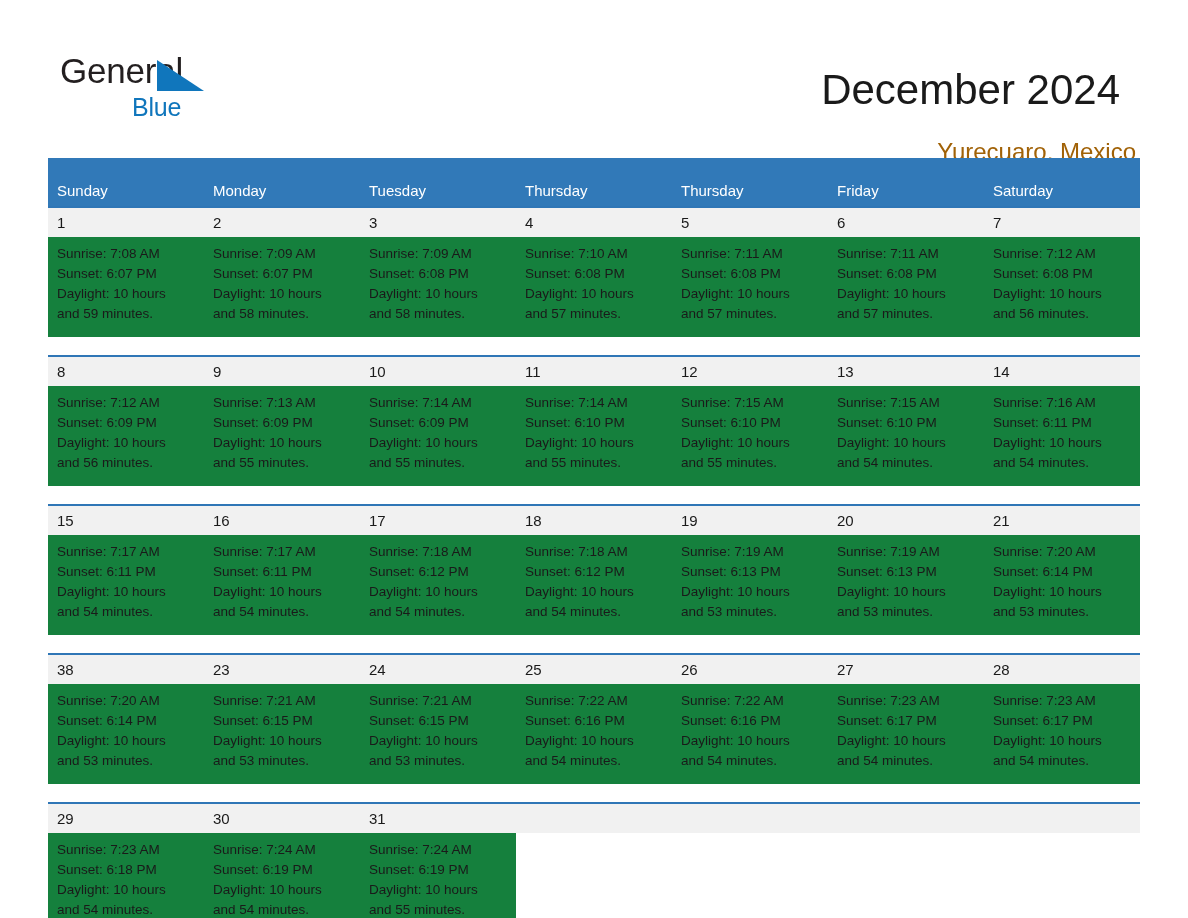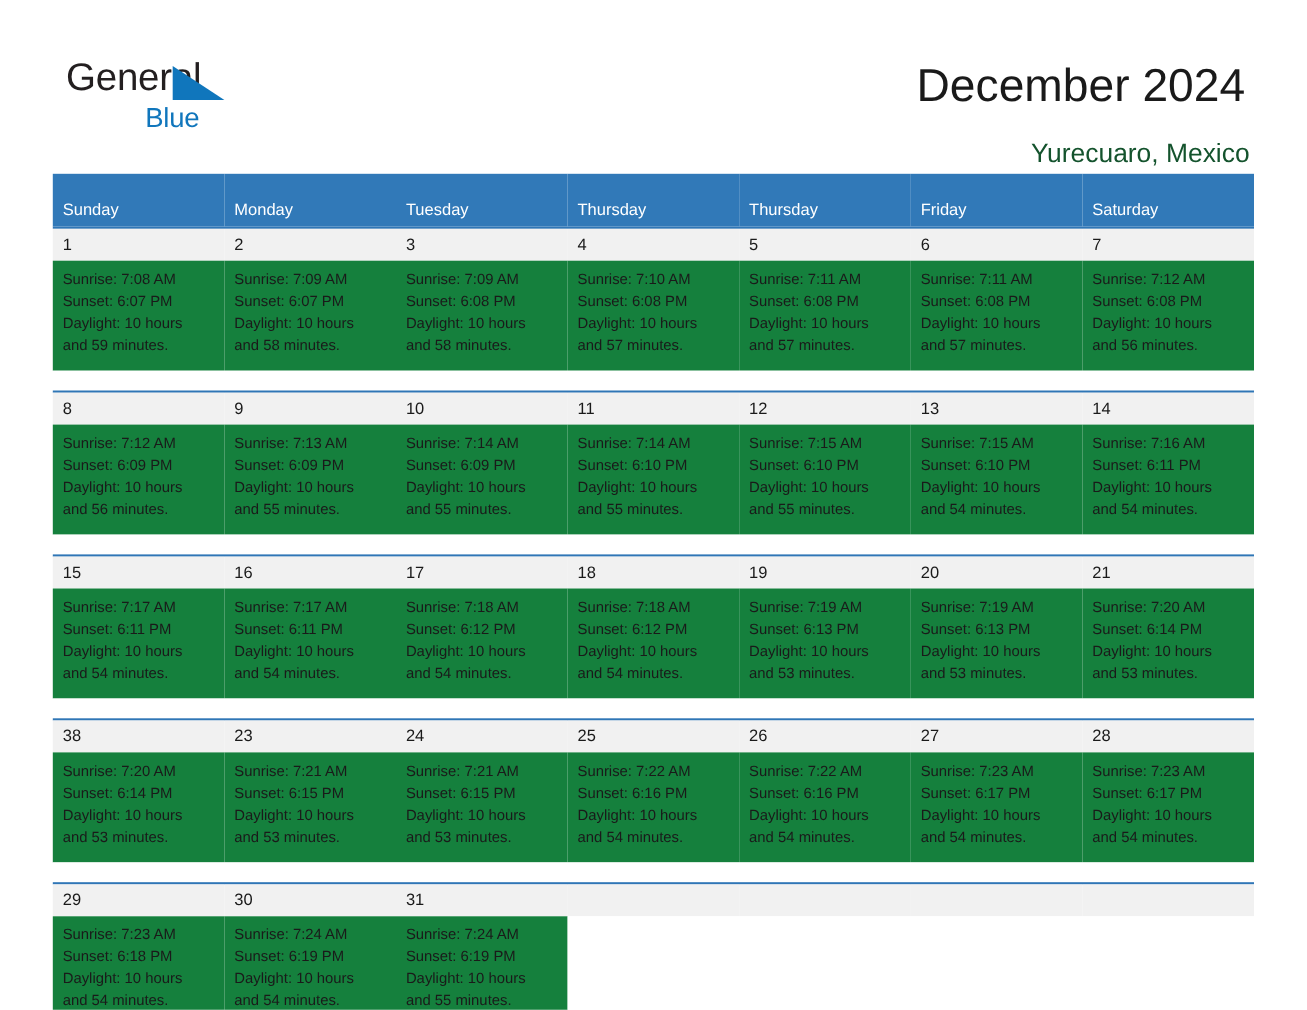--- a/index.html
+++ b/index.html
@@ -70,28 +70,28 @@
     position: absolute;
     right: 52px;
     top: 48px;
     text-align: right;
   }
   .cal-title {
     font-size: 42px;
     line-height: 52px;
     font-weight: normal;
     color: #1a1a1a;
-    margin: 4px;
+    margin: 16px;
     white-space: nowrap;
   }
   .cal-subtitle {
     font-size: 24px;
     line-height: 32px;
     font-weight: normal;
-    color: #14532d;
+    color: #a16207;
     margin: 20px 0 0 0;
     white-space: nowrap;
   }
 
   
   .cal-wrap {
     position: absolute;
     left: 48px;
     top: 158px;
     width: 1092px;

